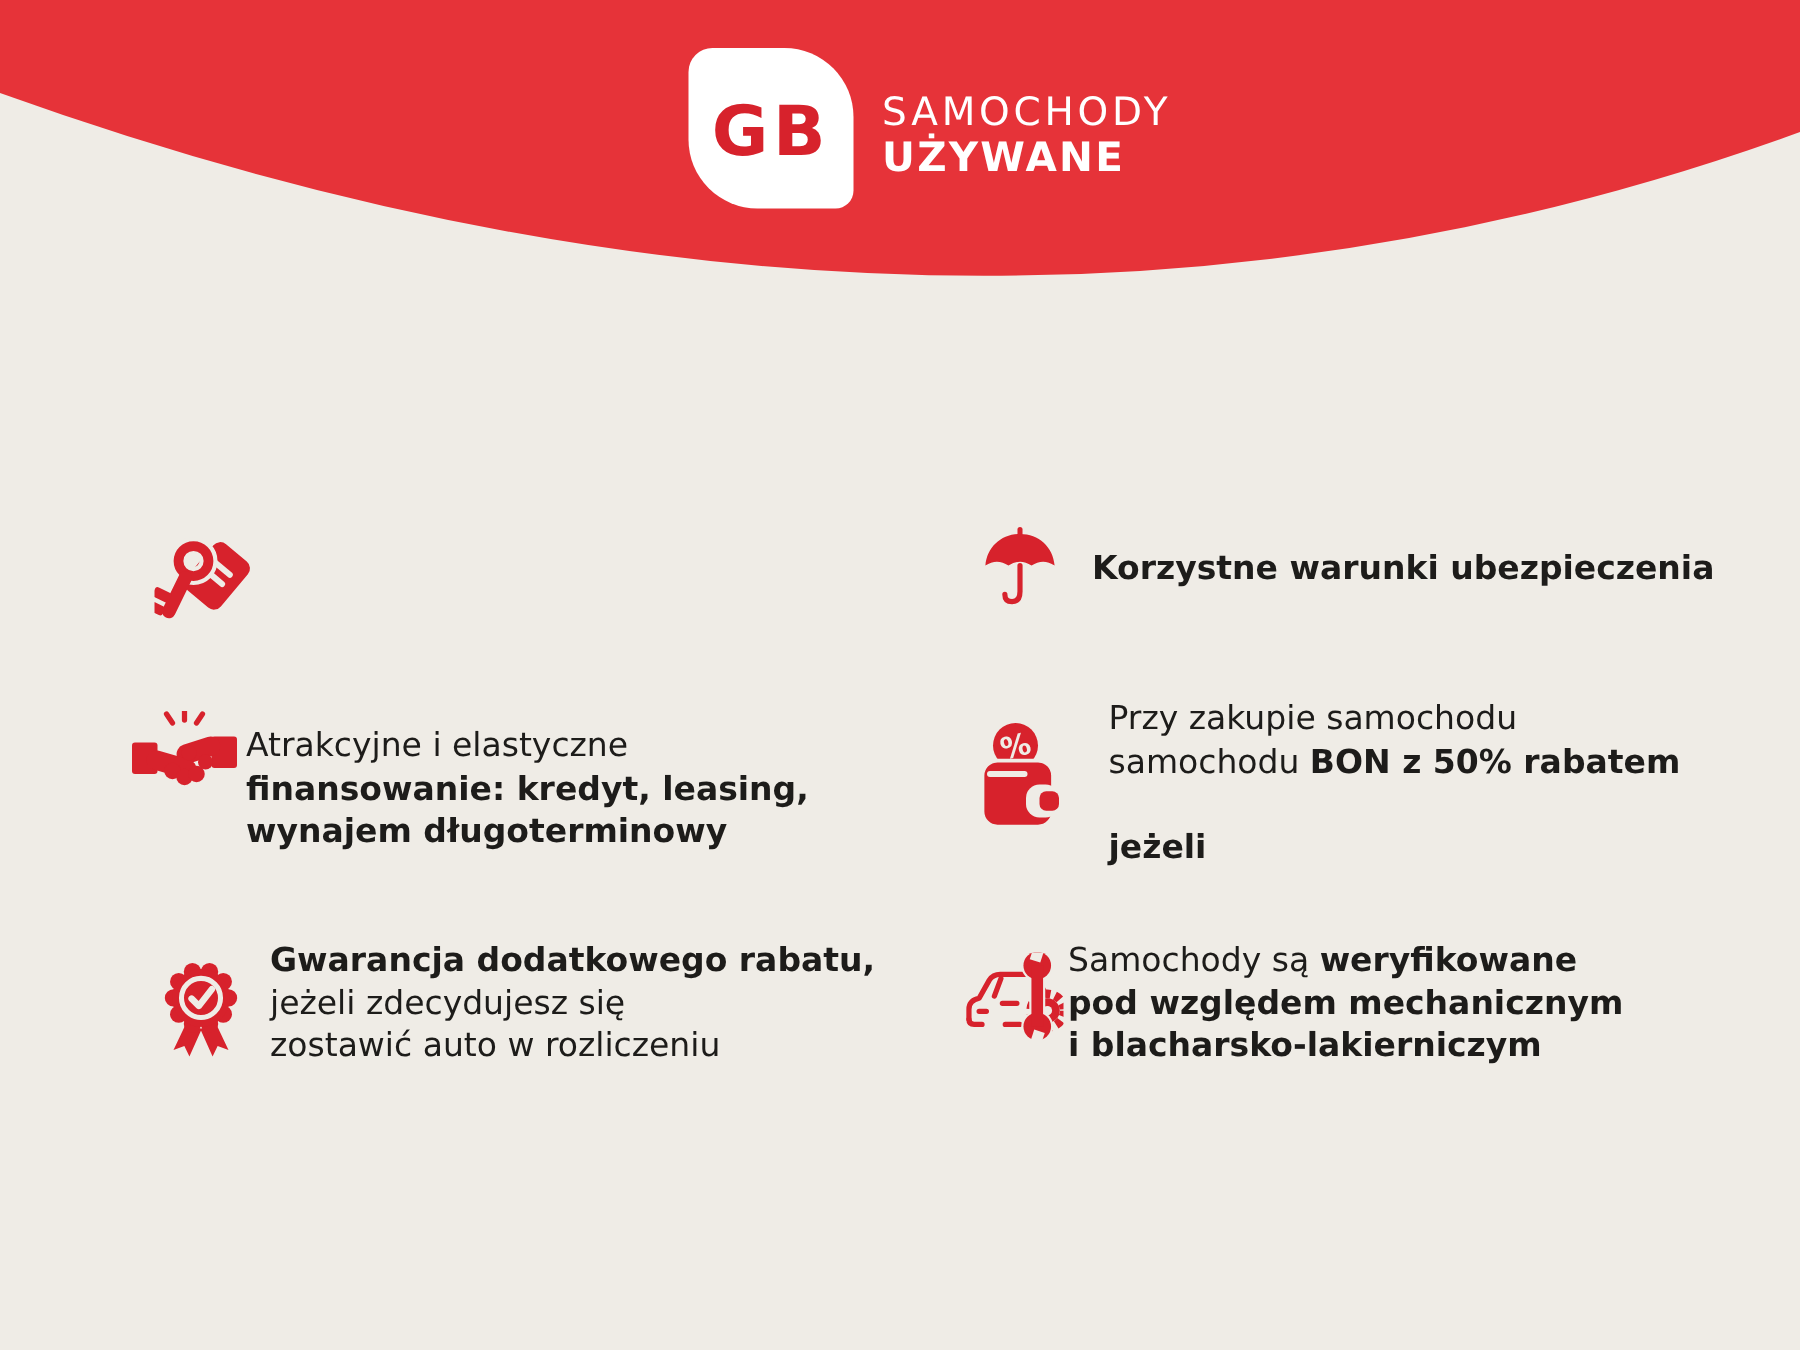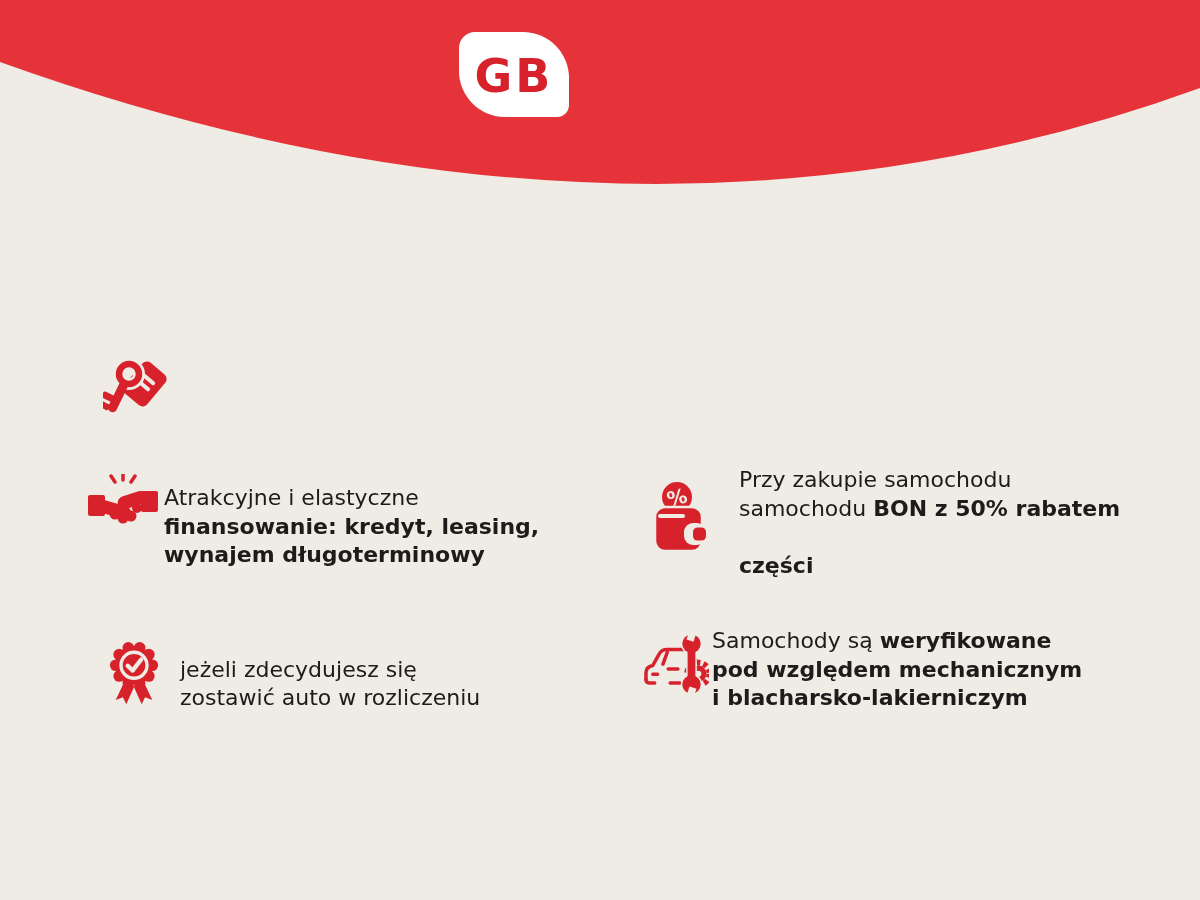--- a/index.html
+++ b/index.html
@@ -2,21 +2,21 @@
 <html lang="pl"><head>
 <meta charset="utf-8">
 <style>
   html,body{margin:0;padding:0;background:#ffffff;}
   .page{
     position:relative;width:1200px;height:900px;overflow:hidden;
     background:#efece6;font-family:"DejaVu Sans",sans-serif;
   }
   .hero-curve{position:absolute;left:0;top:0;display:block;}
   .logo-box{
-    position:absolute;left:459px;top:32px;width:110px;height:85px;
+    position:absolute;left:459px;top:32px;width:110px;height:107px;
     background:#ffffff;border-radius:16px 46px 12px 46px;
     display:flex;align-items:center;justify-content:center;
   }
   .logo-text{
     font-size:46px;font-weight:700;color:#d7222c;letter-spacing:3px;
     transform:translateY(1px);
   }
   .brand{position:absolute;left:588px;top:62px;color:#ffffff;}
   .brand-line1{font-size:26px;font-weight:400;letter-spacing:2.5px;line-height:26px;}
   .brand-line2{font-size:27px;font-weight:700;letter-spacing:1.5px;line-height:27px;margin-top:4px;}
@@ -57,20 +57,24 @@
 <body>
 
 <div class="page">
 
   <svg class="hero-curve" width="1200" height="300" viewBox="0 0 1200 300" aria-hidden="true">
     <path d="M0,0 H1200 V88 Q640,292 0,62 Z" fill="#e63339"></path>
   </svg>
 
   <div class="logo-box">
     <div class="logo-text">GB</div>
+  </div>
+  <div class="brand">
+    <div class="brand-line1">SAMOCHODY</div>
+    <div class="brand-line2">UŻYWANE</div>
   </div>
 
   <div class="feature f1">
     <svg class="icon" width="74" height="62" viewBox="0 0 74 62" aria-hidden="true">
       <g transform="rotate(40 40 14)">
         <rect x="34" y="2" width="30" height="40" rx="6" fill="#d7222c"></rect>
         <rect x="41" y="14" width="16" height="4" rx="2" fill="#efece6"></rect>
         <rect x="41" y="22" width="16" height="4" rx="2" fill="#efece6"></rect>
       </g>
       <circle cx="26" cy="16" r="10" fill="none" stroke="#efece6" stroke-width="12"></circle>
@@ -114,34 +118,42 @@
           <circle cx="9" cy="27" r="6"></circle>
         <circle cx="12.6" cy="15.8" r="6"></circle>
           <circle cx="22.1" cy="8.9" r="6"></circle>
         <circle cx="33.9" cy="8.9" r="6"></circle>
           <circle cx="43.4" cy="15.8" r="6"></circle>
         <circle cx="28" cy="27" r="20"></circle>
       </g>
       <circle cx="28" cy="27" r="13.5" fill="none" stroke="#efece6" stroke-width="3.5"></circle>
       <path d="M21.5 27.5 l5 5 L35.5 21" fill="none" stroke="#efece6" stroke-width="4.5" stroke-linecap="round" stroke-linejoin="round"></path>
     </svg>
-    <div class="ftext"><br><span>jeżeli zdecydujesz się</span><br><span>zostawić auto w rozliczeniu</span></div>
+    <div class="ftext"><span class="seg-b">Gwarancja dodatkowego rabatu,</span><br><span>jeżeli zdecydujesz się</span><br><span>zostawić auto w rozliczeniu</span></div>
   </div>
 
+  <div class="feature f4">
+    <svg class="icon" width="50" height="56" viewBox="0 0 52 56" aria-hidden="true">
+      <path d="M26 1 V5" stroke="#d7222c" stroke-width="3.5" stroke-linecap="round"></path>
+      <path d="M26 4 C 13 4, 3 13, 2 26 Q 10 20.5 18 26 Q 26 20.5 34 26 Q 42 20.5 50 26 C 49 13, 39 4, 26 4 Z" fill="#d7222c"></path>
+      <path d="M26 26 V44 Q26 51 20.5 51 Q15.5 51 15.5 46" fill="none" stroke="#d7222c" stroke-width="3.6" stroke-linecap="round"></path>
+    </svg>
+    <div class="ftext"><span class="seg-b">Korzystne warunki ubezpieczenia</span></div>
+  </div>
 
   <div class="feature f5">
     <svg class="icon" width="52" height="74" viewBox="0 0 52 74" aria-hidden="true">
       <circle cx="23" cy="16" r="15" fill="#d7222c"></circle>
       <text x="23" y="23.5" text-anchor="middle" font-size="20" font-weight="bold" font-family="DejaVu Sans, sans-serif" fill="#efece6" transform="rotate(-14 23 16)">%</text>
       <rect x="1" y="26" width="47" height="44" rx="10" fill="#d7222c" stroke="#efece6" stroke-width="2.5"></rect>
       <rect x="4" y="33" width="27" height="4" rx="2" fill="#efece6"></rect>
       <rect x="30" y="42" width="22" height="22" rx="9" fill="#efece6"></rect>
       <rect x="39" y="46.5" width="13" height="13" rx="4.5" fill="#d7222c"></rect>
     </svg>
-    <div class="ftext"><span>Przy zakupie samochodu</span><br><span>samochodu </span><span class="seg-b">BON z 50% rabatem</span><br><br><span class="seg-b">części</span></div>
+    <div class="ftext"><span>Przy zakupie samochodu</span><br><span>samochodu </span><span class="seg-b">BON z 50% rabatem</span><br><br><span class="seg-b">jeżeli</span></div>
   </div>
 
   <div class="feature f6">
     <svg class="icon" width="66" height="62" viewBox="0 0 68 64" aria-hidden="true">
       <g fill="none" stroke="#d7222c" stroke-width="3.6" stroke-linecap="round" stroke-linejoin="round">
         <path d="M3 46 L3 39 Q3 33 10 31.5 L17 19 Q19.5 15 24.5 15 L43 15 Q48 15 50.5 19 L55 27"></path>
         <path d="M3 46 Q3 49.5 6.5 49.5 L12 49.5"></path>
         <path d="M25 18 L20.5 30"></path>
         <path d="M26 35 L36 35 M10 40.5 L15 40.5 M28 49.5 L38 49.5"></path>
       </g>

